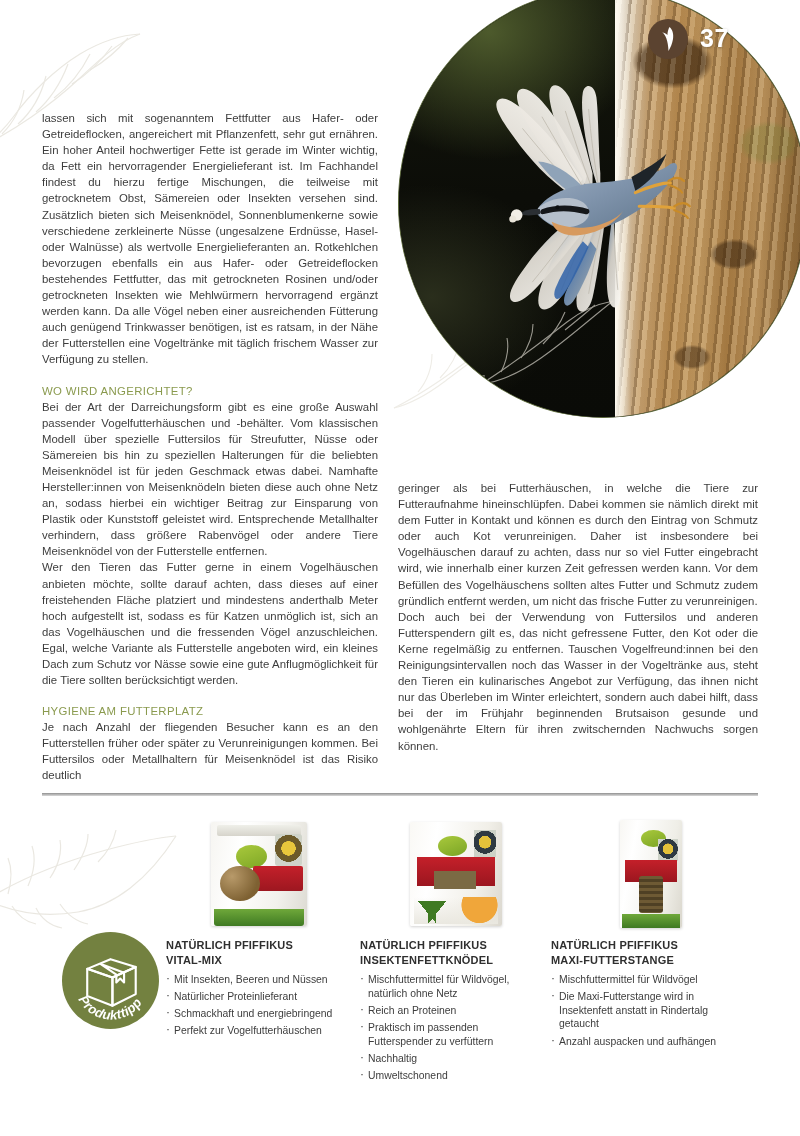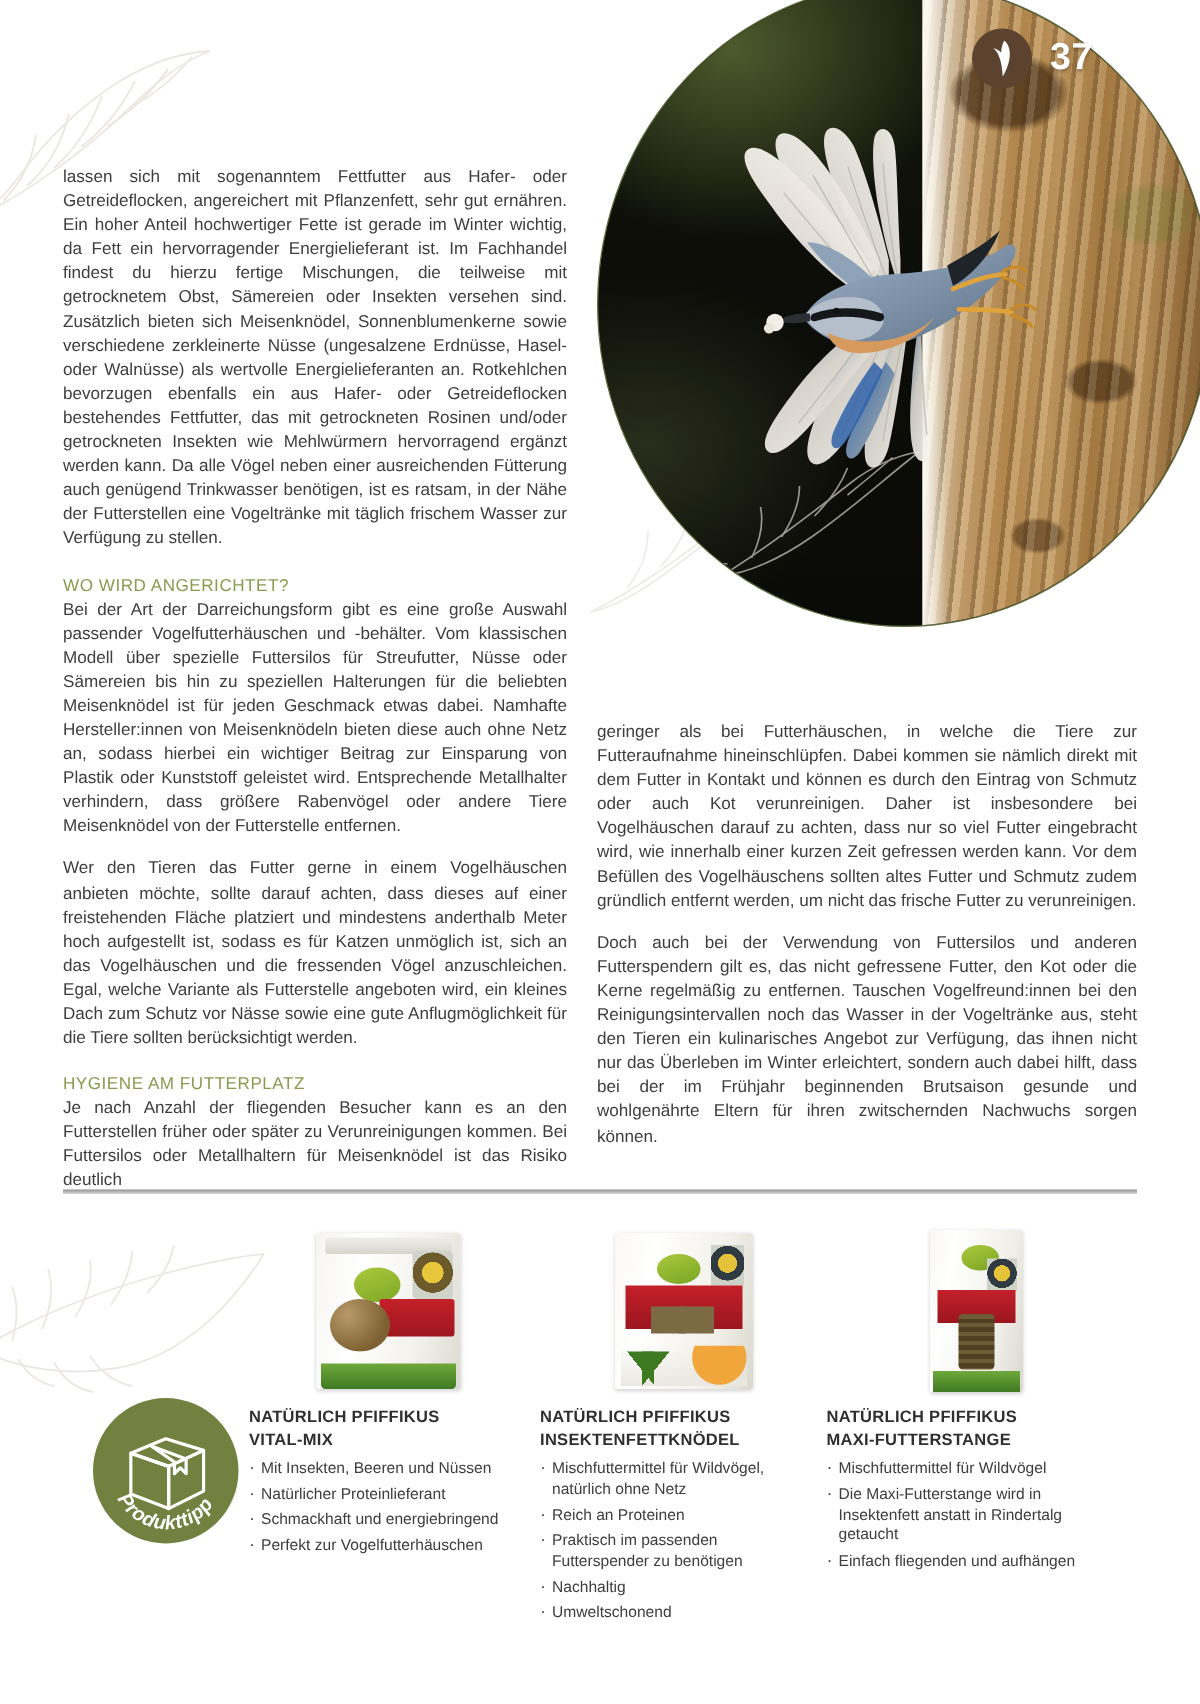--- a/index.html
+++ b/index.html
@@ -89,21 +89,21 @@
     position: absolute; left: 398px; top: 480px; width: 360px;
   }
   p.body {
     font-size: 11.4px;
     line-height: 16.1px;
     text-align: justify;
     color: #3d3d3d;
     margin-bottom: 0;
     -webkit-hyphens: none; hyphens: none;
   }
-  p.body + p.body { margin-top: 12px; }
+  p.body + p.body { margin-top: 0px; }
   h2.section {
     font-size: 11.4px;
     font-weight: 400;
     color: #8a9a4e;
     letter-spacing: .35px;
     margin-top: 17px;
     margin-bottom: 2px;
   }
   .col-left h2.section:first-child { margin-top: 0; }
 
@@ -479,21 +479,21 @@
   </div>
 </div>
 <div class="prod" style="left:360px; top:938px; width:182px;">
   <div class="prod-title">
     <div>NATÜRLICH PFIFFIKUS</div>
     <div>INSEKTENFETTKNÖDEL</div>
   </div>
   <ul class="prod-list">
     <li>Mischfuttermittel für Wildvögel, natürlich ohne Netz</li>
     <li>Reich an Proteinen</li>
-    <li>Praktisch im passenden Futterspender zu benötigen</li>
+    <li>Praktisch im passenden Futterspender zu verfüttern</li>
     <li>Nachhaltig</li>
     <li>Umweltschonend</li>
   </ul>
 </div>
 
 <div class="prod" style="left:598px; top:818px; width:120px; height:112px;">
   <div class="pkg stick pkg-body" style="left:22px; top:2px; width:62px; height:108px; position:absolute;">
     <div class="logo-circ"></div>
     <div class="bird-pic"></div>
     <div class="band-red"></div>
@@ -502,15 +502,15 @@
   </div>
 </div>
 <div class="prod" style="left:551px; top:938px; width:196px;">
   <div class="prod-title">
     <div>NATÜRLICH PFIFFIKUS</div>
     <div>MAXI-FUTTERSTANGE</div>
   </div>
   <ul class="prod-list">
     <li>Mischfuttermittel für Wildvögel</li>
     <li>Die Maxi-Futterstange wird in Insektenfett anstatt in Rindertalg getaucht</li>
-    <li>Einfach fliegenden und aufhängen</li>
+    <li>Anzahl auspacken und aufhängen</li>
   </ul>
 </div>
 
 </body></html>

